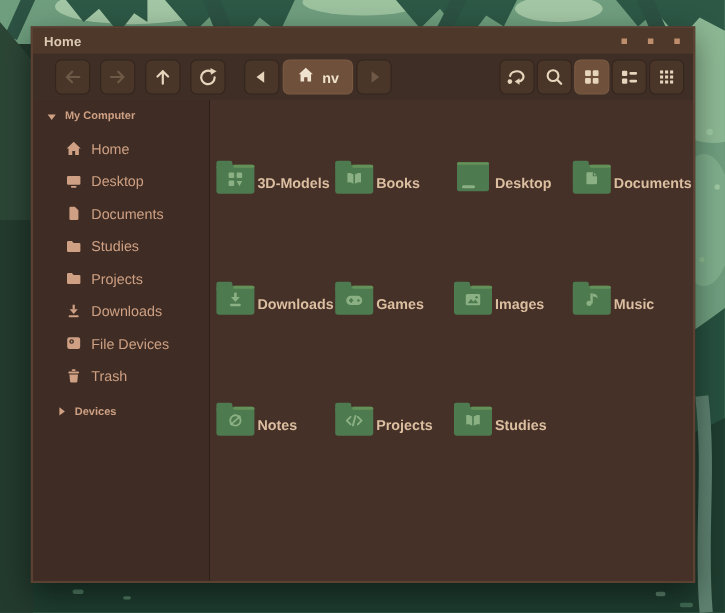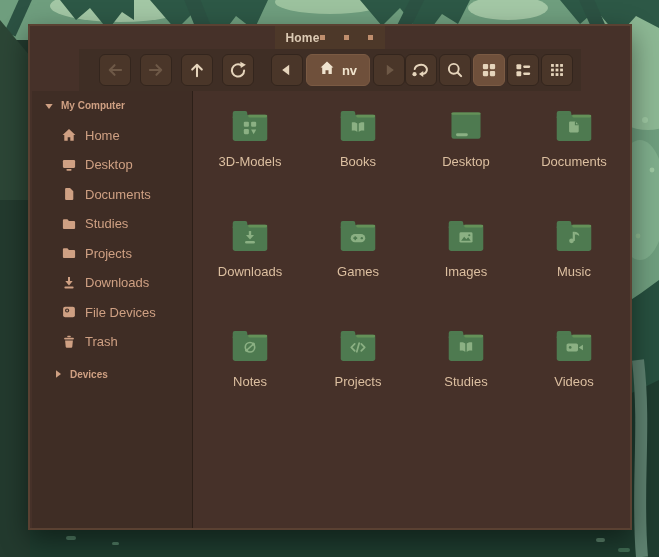--- a/index.html
+++ b/index.html
@@ -31,21 +31,21 @@
     font-family:"Liberation Sans","DejaVu Sans",sans-serif;
     background:var(--wall-base);
   }
   .wallpaper{position:absolute;inset:0;z-index:0;}
   .window{
     position:absolute;left:28px;top:24px;width:604px;height:506px;
     background:var(--main-bg);
     border:2px solid var(--win-border);
     box-shadow:0 10px 26px rgba(0,0,0,.45);
     z-index:1;
-    display:flex;flex-direction:column;align-items:center;
+    display:flex;flex-direction:column;
   }
   
   .titlebar{
     height:23px;background:var(--titlebar-bg);
     display:flex;align-items:center;padding:0 10px;flex:0 0 auto;
   }
   .title{font-size:12px;font-weight:700;color:var(--titlebar-text);letter-spacing:.2px;}
   .win-controls{margin-left:auto;display:flex;gap:19px;align-items:center;padding-right:2px;}
   .win-dot{width:5px;height:5px;background:var(--win-dot);display:block;}
   
@@ -86,22 +86,23 @@
   .sb-tri{display:flex;width:10px;justify-content:center;}
   .sb-item{
     height:29.5px;display:flex;align-items:center;gap:9px;
     padding-left:30px;color:var(--sb-text);
   }
   .sb-icon{display:flex;width:14px;}
   .sb-label{font-size:13px;}
   
   .grid{display:grid;grid-template-columns:repeat(4,108px);}
   .file{
-    height:110px;display:flex;flex-direction:column;align-items:center;
+    height:110px;display:flex;flex-direction:row;align-items:center;
     padding-top:1px;
+    font-weight:bold;
   }
   .ficon{display:block;}
   .flabel{margin-top:6px;font-size:13px;color:var(--label-text);text-align:center;}
 </style>
 </head>
 <body>
 
 <div class="wallpaper">
   <svg width="659" height="557" viewBox="0 0 659 557" preserveAspectRatio="none" aria-hidden="true">
     <rect width="659" height="557" fill="#6f9e7e"></rect>
@@ -478,30 +479,17 @@
                 <rect x="3" y="2" width="16" height="9" rx="2.2" fill="var(--folder)"></rect>
                 <rect x="3" y="6" width="38" height="29" rx="3" fill="var(--folder)"></rect>
                 <rect x="20" y="6" width="21" height="3" rx="1.5" fill="var(--folder-hl)"></rect>
                 <g fill="var(--emblem)">
                   <path d="M21.2,15.8 c-1.7,-1.5 -4.3,-1.9 -6,-1.3 v9.3 c1.7,-0.6 4.3,-0.2 6,1.3 z"></path>
                   <path d="M22.8,15.8 c1.7,-1.5 4.3,-1.9 6,-1.3 v9.3 c-1.7,-0.6 -4.3,-0.2 -6,1.3 z"></path>
                 </g>
               </svg></span>
             <span class="flabel">Studies</span>
           </div>
-          <div class="file">
-            <span class="ficon"><svg width="40" height="35" viewBox="0 0 44 38">
-                <rect x="3" y="2" width="16" height="9" rx="2.2" fill="var(--folder)"></rect>
-                <rect x="3" y="6" width="38" height="29" rx="3" fill="var(--folder)"></rect>
-                <rect x="20" y="6" width="21" height="3" rx="1.5" fill="var(--folder-hl)"></rect>
-                <g fill="var(--emblem)">
-                  <rect x="13.8" y="15.6" width="12.6" height="8.8" rx="1.8"></rect>
-                  <path d="M27.2,20 l4.6,-3 v6 z"></path>
-                  <circle cx="17.8" cy="20" r="1.5" fill="var(--folder)"></circle>
-                </g>
-              </svg></span>
-            <span class="flabel">Videos</span>
-          </div>
         </div>
     </div>
   </div>
 
 </div>
 
 </body></html>

